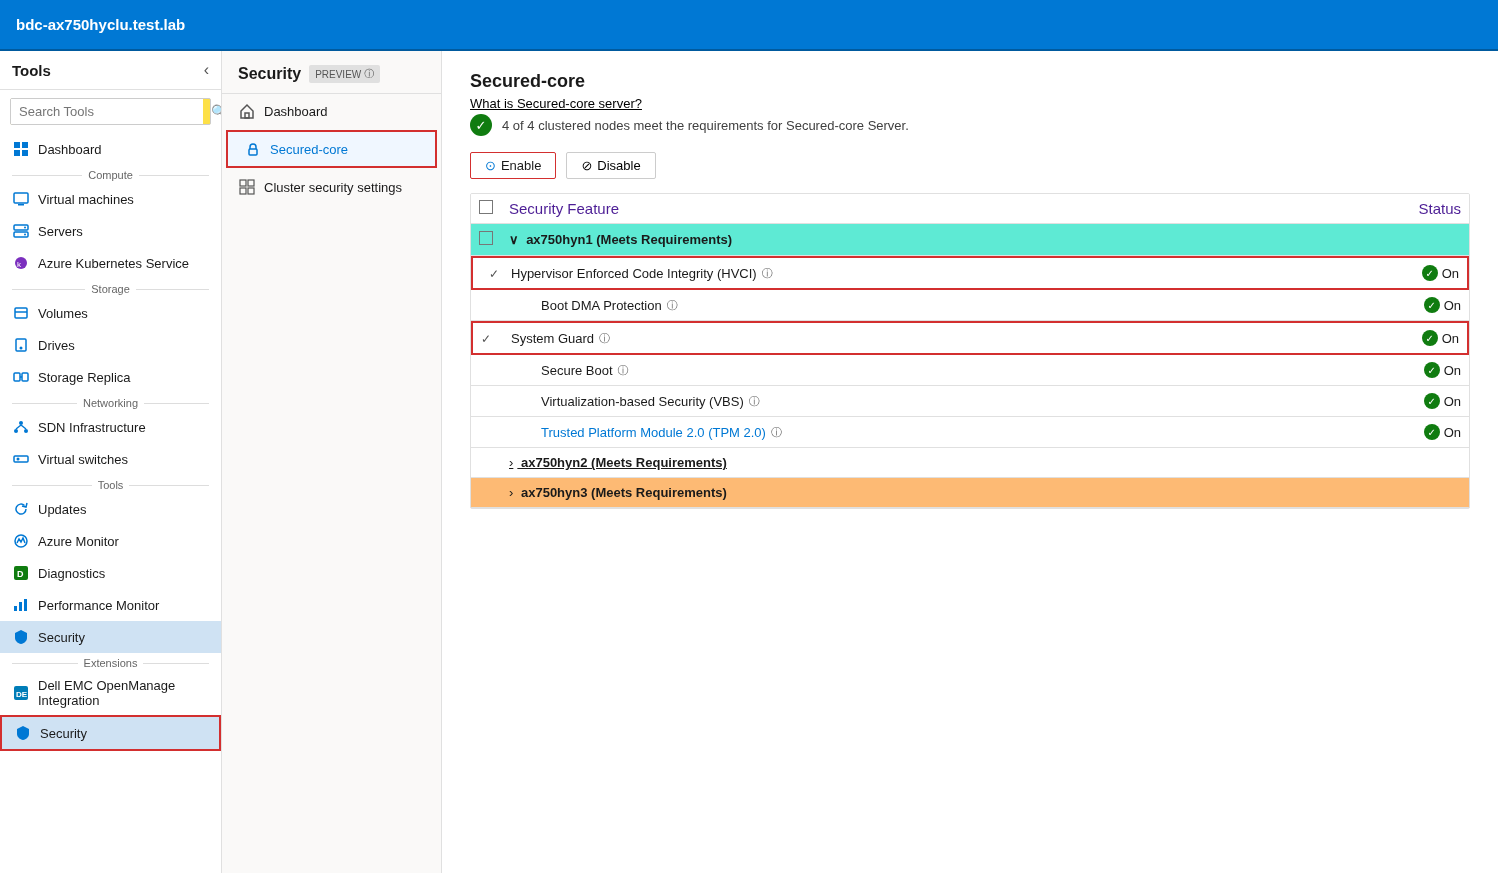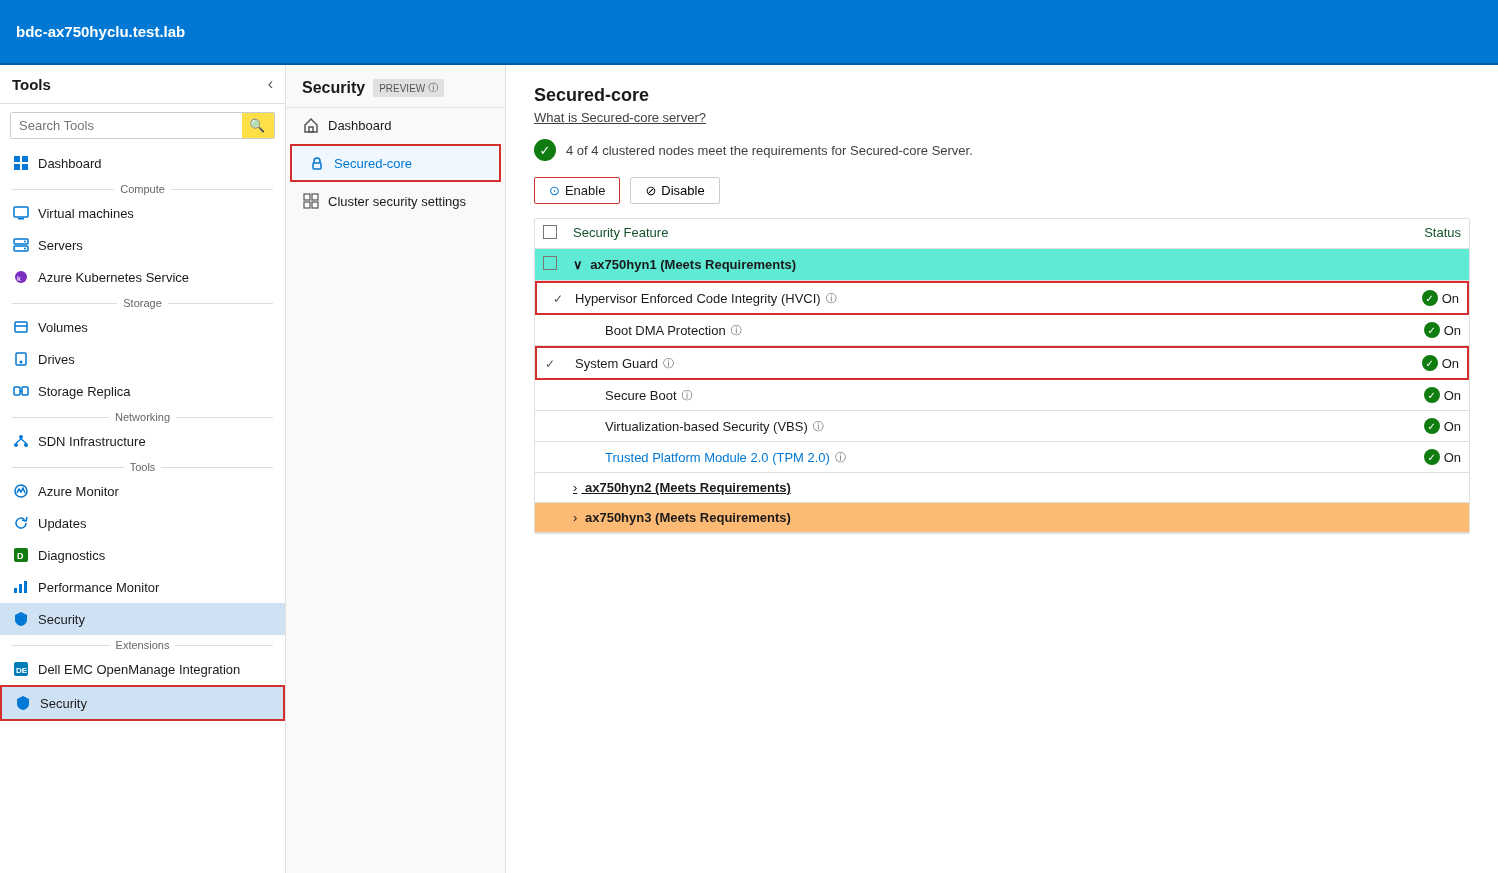--- a/index.html
+++ b/index.html
@@ -1,23 +1,23 @@
 <!DOCTYPE html>
 <html><head>
   <meta charset="utf-8">
   <style>
     * { box-sizing: border-box; margin: 0; padding: 0; }
     body { font-family: 'Segoe UI', Arial, sans-serif; font-size: 13px; color: #1a1a1a; background: #f3f2f1; display: flex; flex-direction: column; height: 873px; overflow: hidden; }
 
-    .top-bar { background: #0078d4; color: white; padding: 23px 16px; font-size: 15px; font-weight: 600; border-bottom: 2px solid #005a9e; flex-shrink: 0; }
+    .top-bar { background: #0078d4; color: white; padding: 16px 16px; font-size: 15px; font-weight: 600; border-bottom: 2px solid #005a9e; flex-shrink: 0; }
 
     .main-layout { display: flex; flex: 1; overflow: hidden; }
 
     
-    .sidebar { width: 286px; background: #fff; border-right: 1px solid #e0e0e0; display: flex; flex-direction: column; overflow: hidden; flex-shrink: 0; }
+    .sidebar { width: 222px; background: #fff; border-right: 1px solid #e0e0e0; display: flex; flex-direction: column; overflow: hidden; flex-shrink: 0; }
     .sidebar-header { display: flex; align-items: center; justify-content: space-between; padding: 10px 12px; border-bottom: 1px solid #e0e0e0; }
     .sidebar-header-title { font-size: 15px; font-weight: 600; }
     .sidebar-collapse-btn { background: none; border: none; cursor: pointer; color: #555; font-size: 16px; }
     .search-box { display: flex; align-items: center; margin: 8px 10px; border: 1px solid #ccc; border-radius: 2px; background: #fde047; }
     .search-box input { flex: 1; border: none; outline: none; padding: 5px 8px; font-size: 13px; }
     .search-box-icon { padding: 5px 8px; color: #555; cursor: pointer; }
     .sidebar-list { overflow-y: auto; flex: 1; }
     .sidebar-section-label { font-size: 11px; color: #666; padding: 4px 12px 2px; display: flex; align-items: center; }
     .sidebar-section-label::before, .sidebar-section-label::after { content: ''; flex: 1; height: 1px; background: #ddd; }
     .sidebar-section-label::before { margin-right: 6px; }
@@ -31,32 +31,32 @@
     
     .middle-panel { width: 220px; background: #faf9f8; border-right: 1px solid #e0e0e0; padding: 0; flex-shrink: 0; overflow: hidden; }
     .middle-panel-header { padding: 14px 16px 10px; border-bottom: 1px solid #e0e0e0; display: flex; align-items: center; gap: 8px; }
     .middle-panel-title { font-size: 16px; font-weight: 700; }
     .preview-badge { background: #e0e0e0; color: #555; font-size: 10px; padding: 2px 6px; border-radius: 2px; display: flex; align-items: center; gap: 3px; }
     .middle-nav-item { display: flex; align-items: center; padding: 8px 16px; cursor: pointer; gap: 8px; color: #1a1a1a; }
 
     
     .content-panel { flex: 1; background: #fff; padding: 20px 28px; overflow-y: auto; }
     .content-title { font-size: 18px; font-weight: 700; margin-bottom: 4px; }
-    .content-subtitle-link { color: #404040; cursor: pointer; font-size: 13px; text-decoration: underline; margin-bottom: 14px; display: inline-block; }
+    .content-subtitle-link { color: #000000; cursor: pointer; font-size: 13px; text-decoration: underline; margin-bottom: 3px; display: inline-block; }
     .status-bar { display: flex; align-items: center; gap: 10px; margin-bottom: 16px; }
     .status-icon-green { width: 22px; height: 22px; border-radius: 50%; background: #107c10; display: inline-flex; align-items: center; justify-content: center; color: white; font-size: 13px; flex-shrink: 0; }
     .status-text { font-size: 13px; color: #404040; }
 
     .action-bar { display: flex; gap: 10px; margin-bottom: 14px; }
     .btn { display: inline-flex; align-items: center; gap: 5px; padding: 5px 14px; border: 1px solid #ccc; border-radius: 2px; background: #fff; cursor: pointer; font-size: 13px; }
     .btn.primary { border: 2px solid #d32f2f; border-radius: 2px; color: #0078d4; background: #fff; }
 
     .table-container { border: 1px solid #e0e0e0; border-radius: 2px; overflow: hidden; }
     .table-header-row { display: grid; grid-template-columns: 30px 1fr 120px; background: #fff; border-bottom: 1px solid #e0e0e0; padding: 6px 8px; }
-    .table-header-cell { font-size: 13px; color: #14532d; font-weight: 500; }
+    .table-header-cell { font-size: 15px; color: #4c1d95; font-weight: 500; }
 
     .group-row { display: grid; grid-template-columns: 30px 1fr 120px; background: #f5f5f5; padding: 7px 8px; border-bottom: 1px solid #e0e0e0; align-items: center; cursor: pointer; }
     .group-label { font-weight: 700; font-size: 13px; }
 
     .feature-row { display: grid; grid-template-columns: 30px 1fr 120px; padding: 7px 8px; border-bottom: 1px solid #e0e0e0; align-items: center; }
     .feature-name { font-size: 13px; color: #1a1a1a; display: flex; align-items: center; gap: 5px; }
     .feature-name.link { color: #0078d4; }
     .info-icon { color: #666; font-size: 11px; cursor: pointer; }
     .status-on { display: flex; align-items: center; gap: 4px; justify-content: flex-end; color: #1a1a1a; font-size: 13px; }
     .status-on .dot { width: 16px; height: 16px; border-radius: 50%; background: #107c10; display: inline-flex; align-items: center; justify-content: center; color: white; font-size: 10px; }
@@ -161,39 +161,48 @@
           <svg width="16" height="16" viewBox="0 0 16 16" fill="#0078d4">
               <circle cx="8" cy="4" r="2"></circle>
               <circle cx="3" cy="12" r="2"></circle>
               <circle cx="13" cy="12" r="2"></circle>
               <line x1="8" y1="6" x2="3" y2="10" stroke="#0078d4" stroke-width="1.5"></line>
               <line x1="8" y1="6" x2="13" y2="10" stroke="#0078d4" stroke-width="1.5"></line>
             </svg>
         </span>
         <span class="sidebar-item-label">SDN Infrastructure</span>
       </div>
+      <div class="sidebar-item">
+        <span class="sidebar-icon">
+          <svg width="16" height="16" viewBox="0 0 16 16" fill="none" stroke="#0078d4" stroke-width="1.5">
+              <rect x="1" y="5" width="14" height="6" rx="1"></rect>
+              <circle cx="5" cy="8" r="1.5" fill="#0078d4" stroke="none"></circle>
+            </svg>
+        </span>
+        <span class="sidebar-item-label">Virtual switches</span>
+      </div>
 
       <div class="sidebar-section-label">Tools</div>
+      <div class="sidebar-item">
+        <span class="sidebar-icon">
+          <svg width="16" height="16" viewBox="0 0 16 16" fill="none" stroke="#0078d4" stroke-width="1.5">
+              <path d="M13 8a5 5 0 1 1-1.5-3.5"></path>
+              <polyline points="14,2 13,6 9,5"></polyline>
+            </svg>
+        </span>
+        <span class="sidebar-item-label">Updates</span>
+      </div>
       <div class="sidebar-item">
         <span class="sidebar-icon">
           <svg width="16" height="16" viewBox="0 0 16 16" fill="none">
               <circle cx="8" cy="8" r="6" stroke="#0078d4" stroke-width="1.5"></circle>
               <path d="M4 10 L6 6 L8 9 L10 5 L12 10" stroke="#0078d4" stroke-width="1.5" fill="none"></path>
             </svg>
         </span>
         <span class="sidebar-item-label">Azure Monitor</span>
-      </div>
-      <div class="sidebar-item">
-        <span class="sidebar-icon">
-          <svg width="16" height="16" viewBox="0 0 16 16" fill="none" stroke="#0078d4" stroke-width="1.5">
-              <path d="M13 8a5 5 0 1 1-1.5-3.5"></path>
-              <polyline points="14,2 13,6 9,5"></polyline>
-            </svg>
-        </span>
-        <span class="sidebar-item-label">Updates</span>
       </div>
       <div class="sidebar-item">
         <span class="sidebar-icon">
           <svg width="16" height="16" viewBox="0 0 16 16" fill="#107c10">
               <rect x="1" y="1" width="14" height="14" rx="2"></rect>
               <text x="4" y="12" font-size="9" fill="white" font-weight="bold">D</text>
             </svg>
         </span>
         <span class="sidebar-item-label">Diagnostics</span>
       </div>

